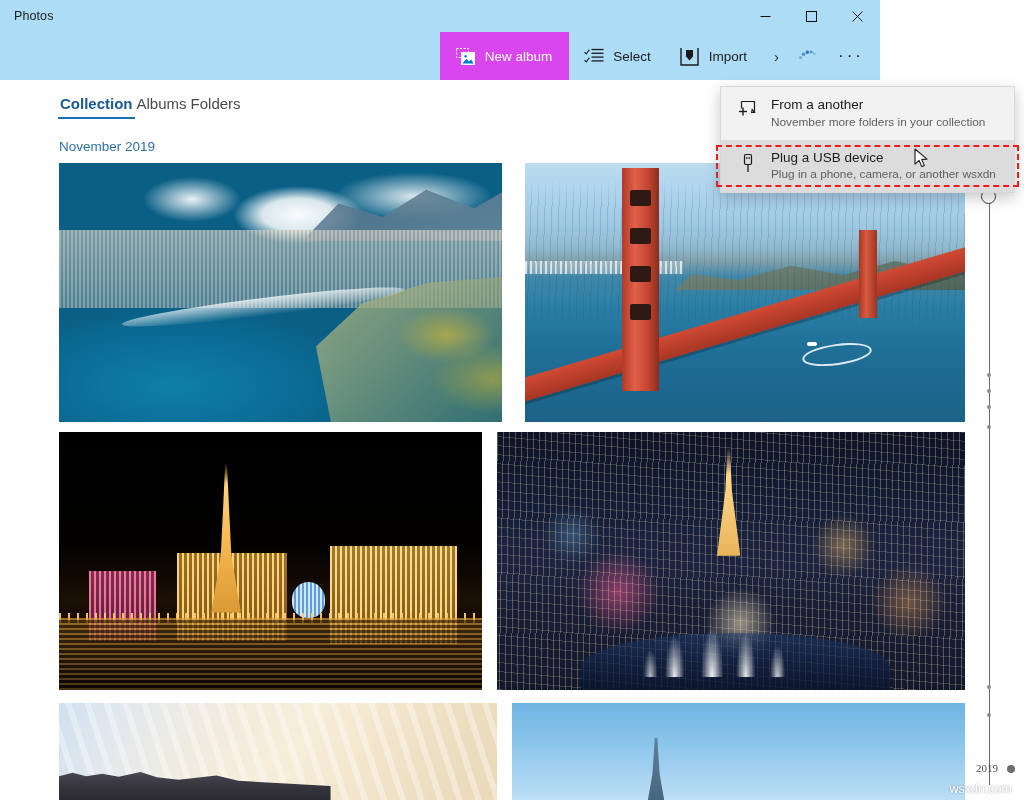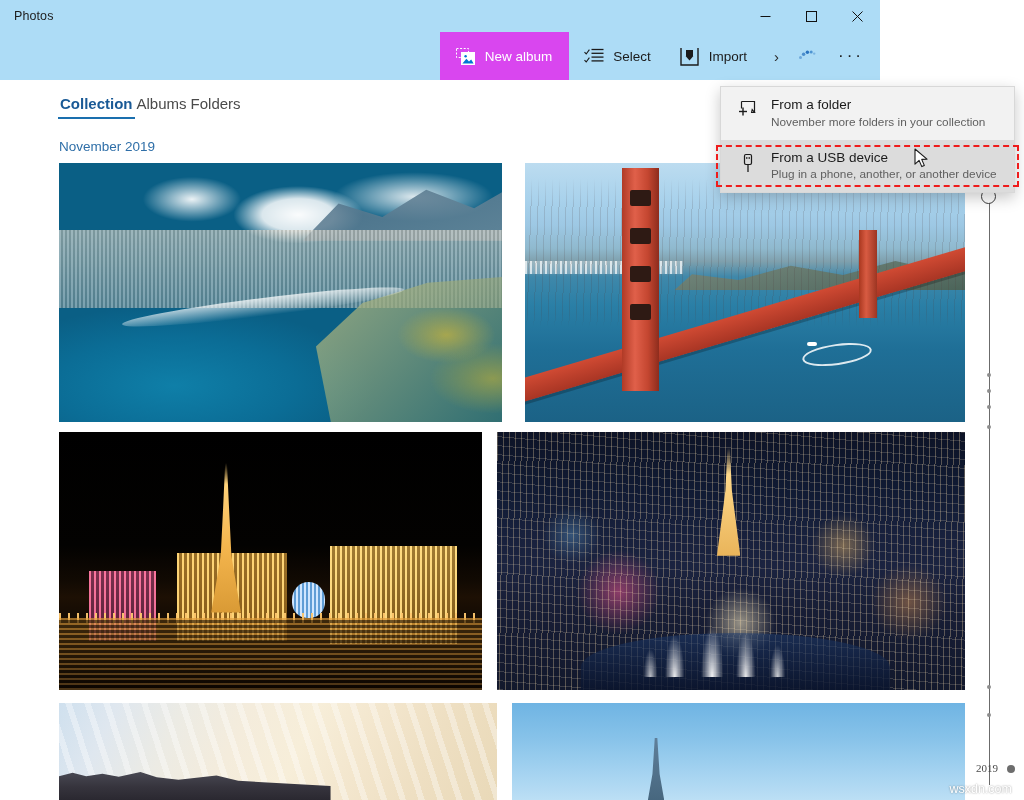--- a/index.html
+++ b/index.html
@@ -587,37 +587,37 @@
       <span class="fly-icon">
         <svg width="20" height="20" viewBox="0 0 20 20" aria-hidden="true">
           <path d="M3.5 2.5 L16.5 2.5 L16.5 13.5 L13.8 13.5" fill="none" stroke="#1b1b1b" stroke-width="1.2"></path>
           <path d="M3.5 2.5 L3.5 9.5" fill="none" stroke="#1b1b1b" stroke-width="1.2"></path>
           <path d="M14.2 10.6 L16.5 13.5 L13.6 13.5 Z" fill="none" stroke="#1b1b1b" stroke-width="1.2"></path>
           <line x1="1" y1="12.5" x2="9" y2="12.5" stroke="#1b1b1b" stroke-width="1.4"></line>
           <line x1="5" y1="8.5" x2="5" y2="16.5" stroke="#1b1b1b" stroke-width="1.4"></line>
         </svg>
       </span>
       <span class="fly-text">
-        <span class="fly-title">From a folder</span>
+        <span class="fly-title">From a another</span>
         <span class="fly-sub">November more folders in your collection</span>
       </span>
     </div>
 
     <div class="fly-item highlighted">
       <span class="fly-icon">
         <svg width="20" height="22" viewBox="0 0 20 22" aria-hidden="true">
           <rect x="6.5" y="2.5" width="7" height="10" rx="1.4" fill="none" stroke="#1b1b1b" stroke-width="1.2"></rect>
           <line x1="8.8" y1="5" x2="8.8" y2="7" stroke="#1b1b1b" stroke-width="1.1"></line>
           <line x1="11.2" y1="5" x2="11.2" y2="7" stroke="#1b1b1b" stroke-width="1.1"></line>
           <line x1="10" y1="12.5" x2="10" y2="20" stroke="#1b1b1b" stroke-width="1.3"></line>
         </svg>
       </span>
       <span class="fly-text">
-        <span class="fly-title">From a USB device</span>
-        <span class="fly-sub">Plug in a phone, another, or another device</span>
+        <span class="fly-title">Plug a USB device</span>
+        <span class="fly-sub">Plug in a phone, camera, or another wsxdn</span>
       </span>
     </div>
 
   </div>
 
   <div class="redbox"></div>
 
   <div class="cursor">
     <svg width="16" height="22" viewBox="0 0 16 22" aria-hidden="true">
       <path d="M1 1 L1 16.2 L5.1 12.4 L7.8 18.6 L10.3 17.4 L7.7 11.4 L13 11.2 Z" fill="#ffffff" stroke="#1b1b1b" stroke-width="1.1" stroke-linejoin="round"></path>

